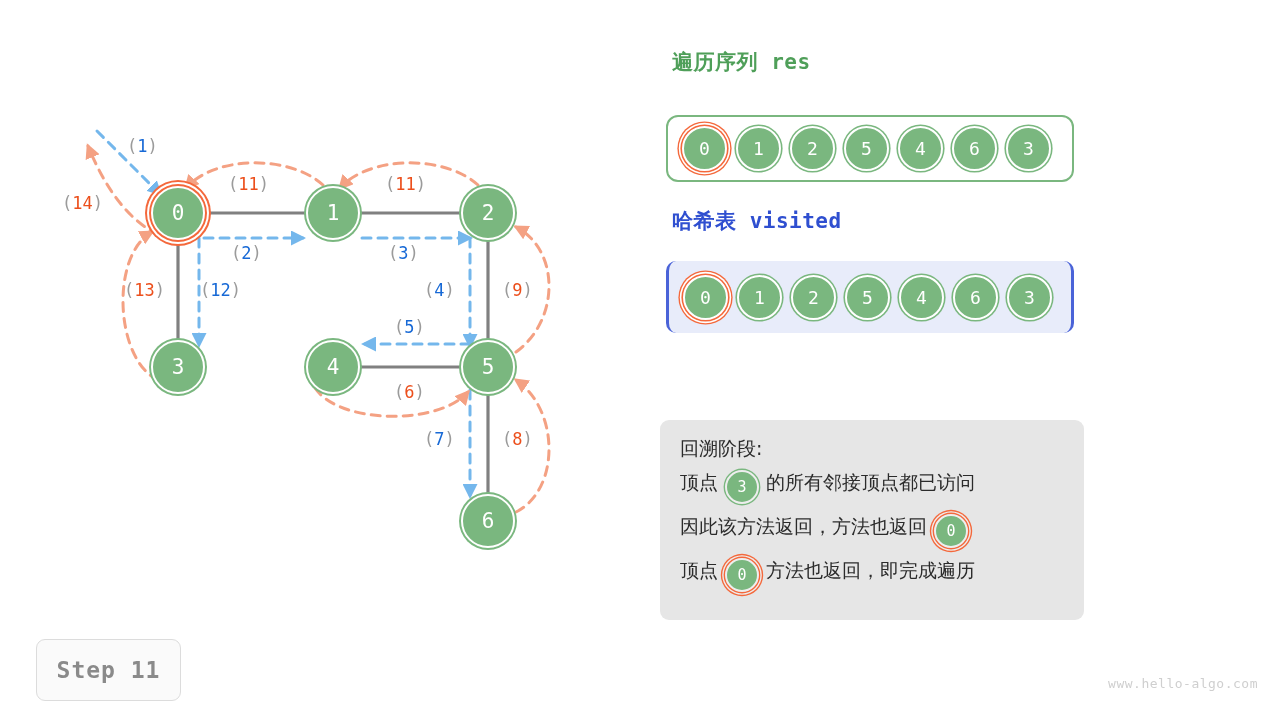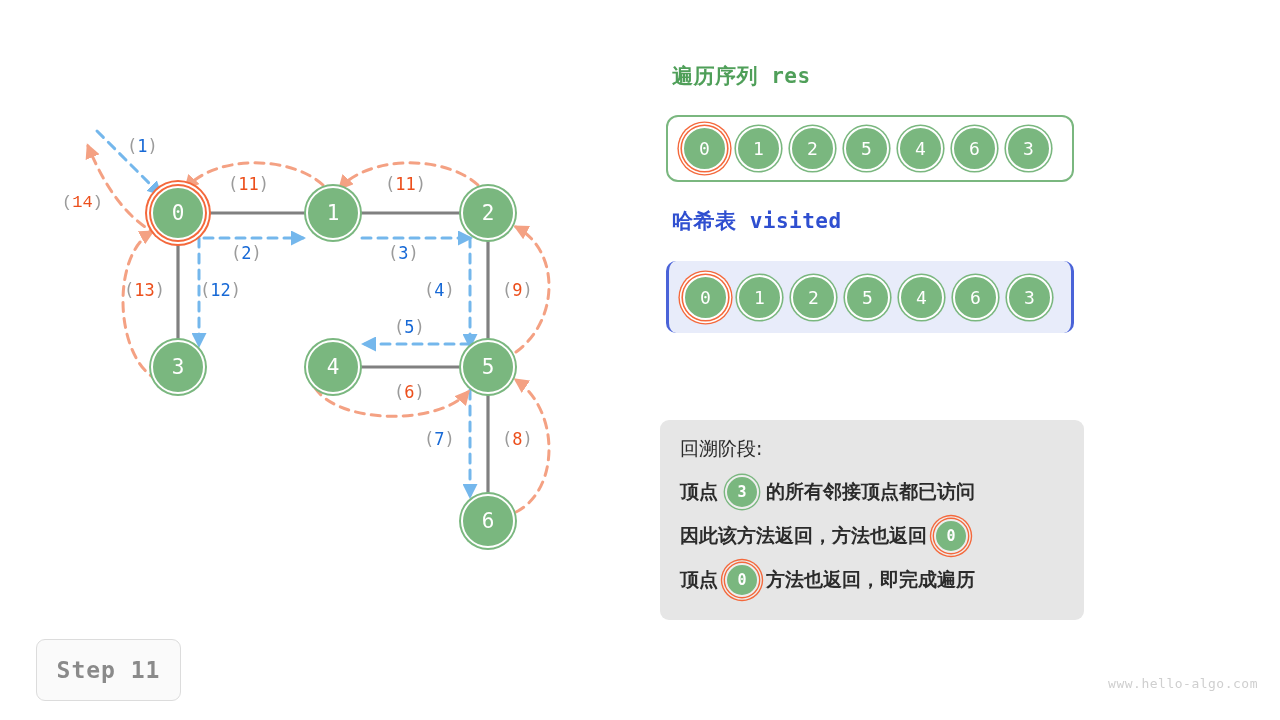--- a/index.html
+++ b/index.html
@@ -47,21 +47,21 @@
 
   
   #right-col { position: absolute; left: 660px; top: 0; width: 620px; height: 720px; }
 
   .panel-title {
     font-family: "DejaVu Sans Mono", "Liberation Mono", monospace;
     font-size: 21px;
     font-weight: bold;
     letter-spacing: 0.5px;
   }
-  #res-title { position: absolute; left: 12px; top: 62px; color: #4f9f59; }
+  #res-title { position: absolute; left: 12px; top: 48px; color: #4f9f59; }
   #visited-title { position: absolute; left: 12px; top: 207px; color: #2f4fd0; }
 
   #res-box {
     position: absolute; left: 6px; top: 115px;
     width: 408px; height: 67px;
     border: 2px solid #7ab77f;
     border-radius: 12px;
     display: flex; align-items: center;
     padding-left: 14px;
     box-sizing: border-box;
@@ -101,25 +101,24 @@
     background: #e6e6e6;
     border-radius: 9px;
     padding: 16px 20px 18px 20px;
     box-sizing: border-box;
   }
   #note-title {
     font-size: 19px; font-weight: normal; color: #2b2b2b;
     margin-bottom: 8px;
   }
   .note-line {
-    display: flex; align-items: center;
+    display: flex; 
     font-size: 19px; color: #2b2b2b;
     height: 44px;
     white-space: nowrap;
-    font-weight: bold;
   }
   .note-chip {
     width: 34px; height: 34px; flex: 0 0 34px;
     border-radius: 50%;
     background: #7ab77f;
     border: 2px solid #eeeeee;
     box-shadow: 0 0 0 1.4px #7ab77f;
     color: #ffffff;
     font-family: "DejaVu Sans Mono", "Liberation Mono", monospace;
     font-size: 15px;
@@ -230,21 +229,21 @@
         <div class="elabel" style="left: 424px; top: 280px;"><span>(</span><span class="n-fwd">4</span><span>)</span></div>
         <div class="elabel" style="left: 394px; top: 317px;"><span>(</span><span class="n-fwd">5</span><span>)</span></div>
         <div class="elabel" style="left: 394px; top: 382px;"><span>(</span><span class="n-back">6</span><span>)</span></div>
         <div class="elabel" style="left: 424px; top: 429px;"><span>(</span><span class="n-fwd">7</span><span>)</span></div>
         <div class="elabel" style="left: 502px; top: 429px;"><span>(</span><span class="n-back">8</span><span>)</span></div>
         <div class="elabel" style="left: 502px; top: 280px;"><span>(</span><span class="n-back">9</span><span>)</span></div>
         <div class="elabel" style="left: 385px; top: 174px;"><span>(</span><span class="n-back">11</span><span>)</span></div>
         <div class="elabel" style="left: 228px; top: 174px;"><span>(</span><span class="n-back">11</span><span>)</span></div>
         <div class="elabel" style="left: 200px; top: 280px;"><span>(</span><span class="n-fwd">12</span><span>)</span></div>
         <div class="elabel" style="left: 124px; top: 280px;"><span>(</span><span class="n-back">13</span><span>)</span></div>
-        <div class="elabel" style="left: 62px; top: 193px; font-family: Liberation Mono, monospace;"><span>(</span><span class="n-back">14</span><span>)</span></div>
+        <div class="elabel" style="left: 62px; top: 193px;"><span>(</span><span class="n-back">14</span><span>)</span></div>
       </div>
   </div>
 
   <div id="right-col">
 
     <div id="res-title" class="panel-title">遍历序列 res</div>
     <div id="res-box">
         <div class="chip current">0</div>
         <div class="chip">1</div>
         <div class="chip">2</div>

